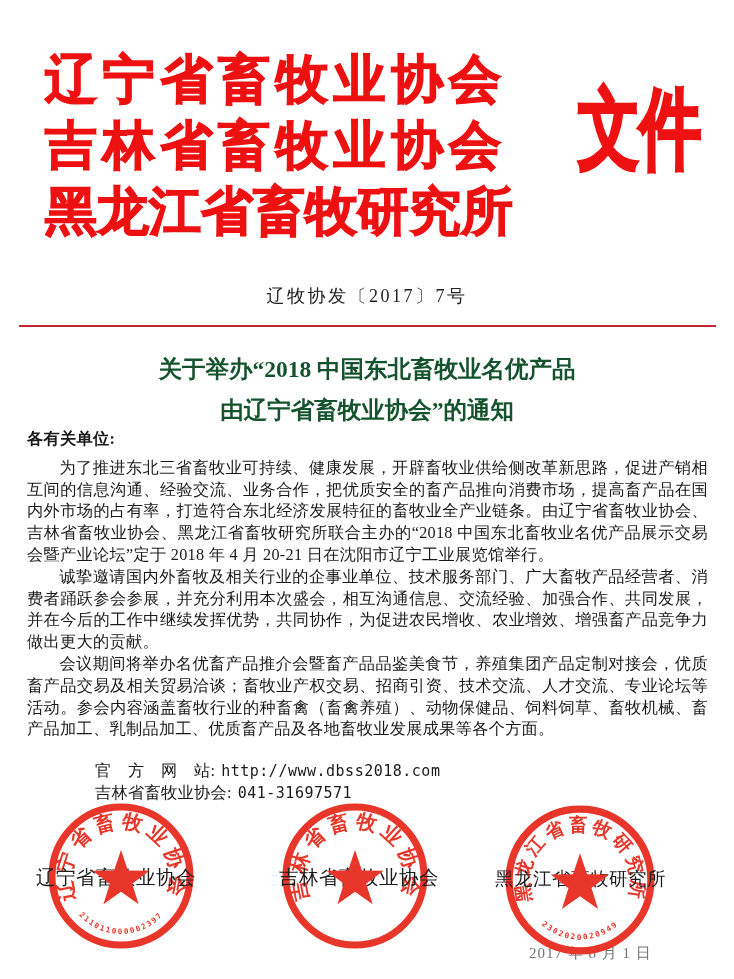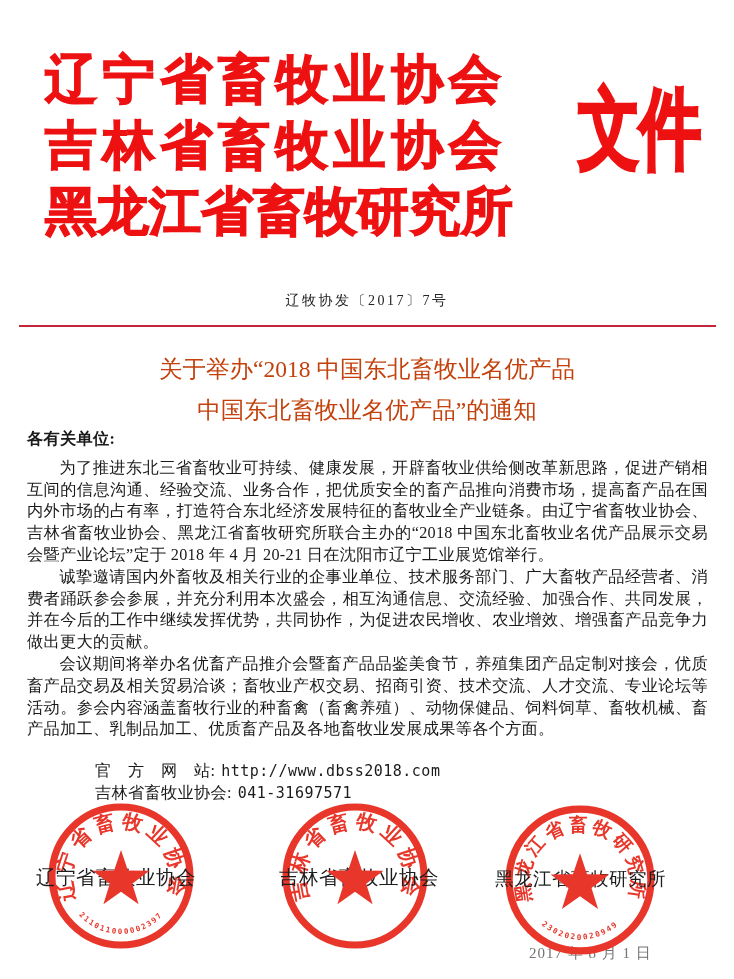--- a/index.html
+++ b/index.html
@@ -32,32 +32,32 @@
   .doc-type-label{
     position:absolute;left:578px;top:84px;
     font-size:88px;line-height:1.05;
     font-weight:900;color:var(--header-red);
     -webkit-text-stroke:3px var(--header-red);
     transform:scaleX(0.70);transform-origin:0 0;
     white-space:nowrap;
   }
   
   .doc-number{
-    position:absolute;top:292px;left:0;width:100%;
-    text-align:center;font-size:14px;letter-spacing:2.5px;color:#222;
+    position:absolute;top:284px;left:0;width:100%;
+    text-align:center;font-size:18px;letter-spacing:2.5px;color:#222;
   }
   .red-rule{
     position:absolute;top:325px;left:19px;width:697px;height:2px;
     background:var(--rule-red);
   }
   
   .title{
     position:absolute;top:349px;left:0;width:100%;
-    text-align:center;font-size:23.5px;font-weight:normal;
-    line-height:41px;color:#c2410c;
+    text-align:center;font-size:23.5px;font-weight:bold;
+    line-height:41px;color:#14532d;
   }
   
   .body-text{
     position:absolute;left:27px;top:429px;width:681px;
     font-size:16.2px;line-height:21.8px;
     text-align:justify;color:var(--text-black);
     letter-spacing:0.3px;
   }
   .salutation{margin-bottom:7px;font-weight:bold;}
   .para{text-indent:2em;}
@@ -137,21 +137,21 @@
         <span>所</span>
       </div>
   </div>
   <div class="doc-type-label">文件</div>
 
   <div class="doc-number">辽牧协发〔2017〕7号</div>
   <div class="red-rule"></div>
 
   <div class="title">
     <div>关于举办“2018 中国东北畜牧业名优产品</div>
-    <div>中国东北畜牧业名优产品”的通知</div>
+    <div>由辽宁省畜牧业协会”的通知</div>
   </div>
 
   <div class="body-text">
     <div class="salutation">各有关单位:</div>
     <p class="para">为了推进东北三省畜牧业可持续、健康发展，开辟畜牧业供给侧改革新思路，促进产销相互间的信息沟通、经验交流、业务合作，把优质安全的畜产品推向消费市场，提高畜产品在国内外市场的占有率，打造符合东北经济发展特征的畜牧业全产业链条。由辽宁省畜牧业协会、吉林省畜牧业协会、黑龙江省畜牧研究所联合主办的“2018 中国东北畜牧业名优产品展示交易会暨产业论坛”定于 2018 年 4 月 20-21 日在沈阳市辽宁工业展览馆举行。</p>
     <p class="para">诚挚邀请国内外畜牧及相关行业的企事业单位、技术服务部门、广大畜牧产品经营者、消费者踊跃参会参展，并充分利用本次盛会，相互沟通信息、交流经验、加强合作、共同发展，并在今后的工作中继续发挥优势，共同协作，为促进农民增收、农业增效、增强畜产品竞争力做出更大的贡献。</p>
     <p class="para">会议期间将举办名优畜产品推介会暨畜产品品鉴美食节，养殖集团产品定制对接会，优质畜产品交易及相关贸易洽谈；畜牧业产权交易、招商引资、技术交流、人才交流、专业论坛等活动。参会内容涵盖畜牧行业的种畜禽（畜禽养殖）、动物保健品、饲料饲草、畜牧机械、畜产品加工、乳制品加工、优质畜产品及各地畜牧业发展成果等各个方面。</p>
     <div class="contacts">
       <div class="contact-line">
         <span>官　方　网　站:</span><span class="contact-value">http://www.dbss2018.com</span>

